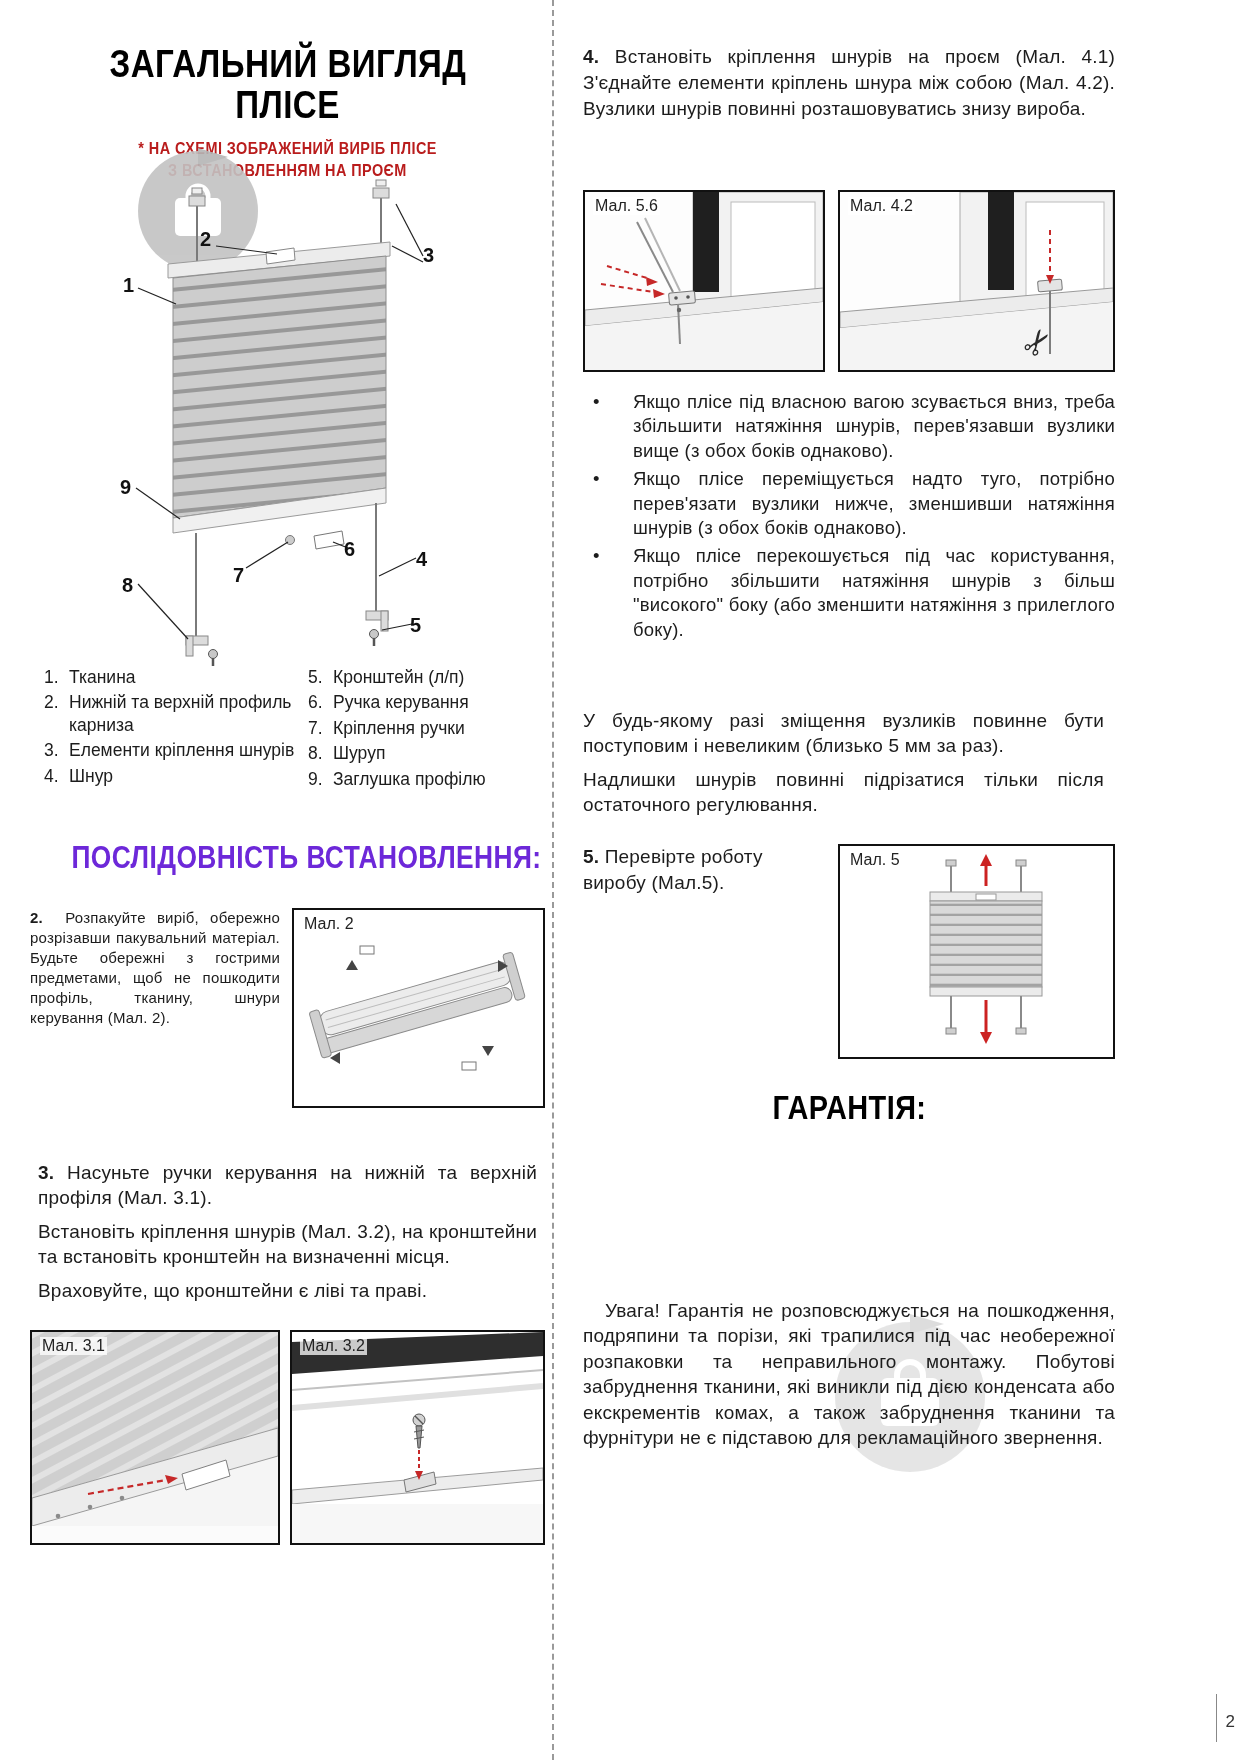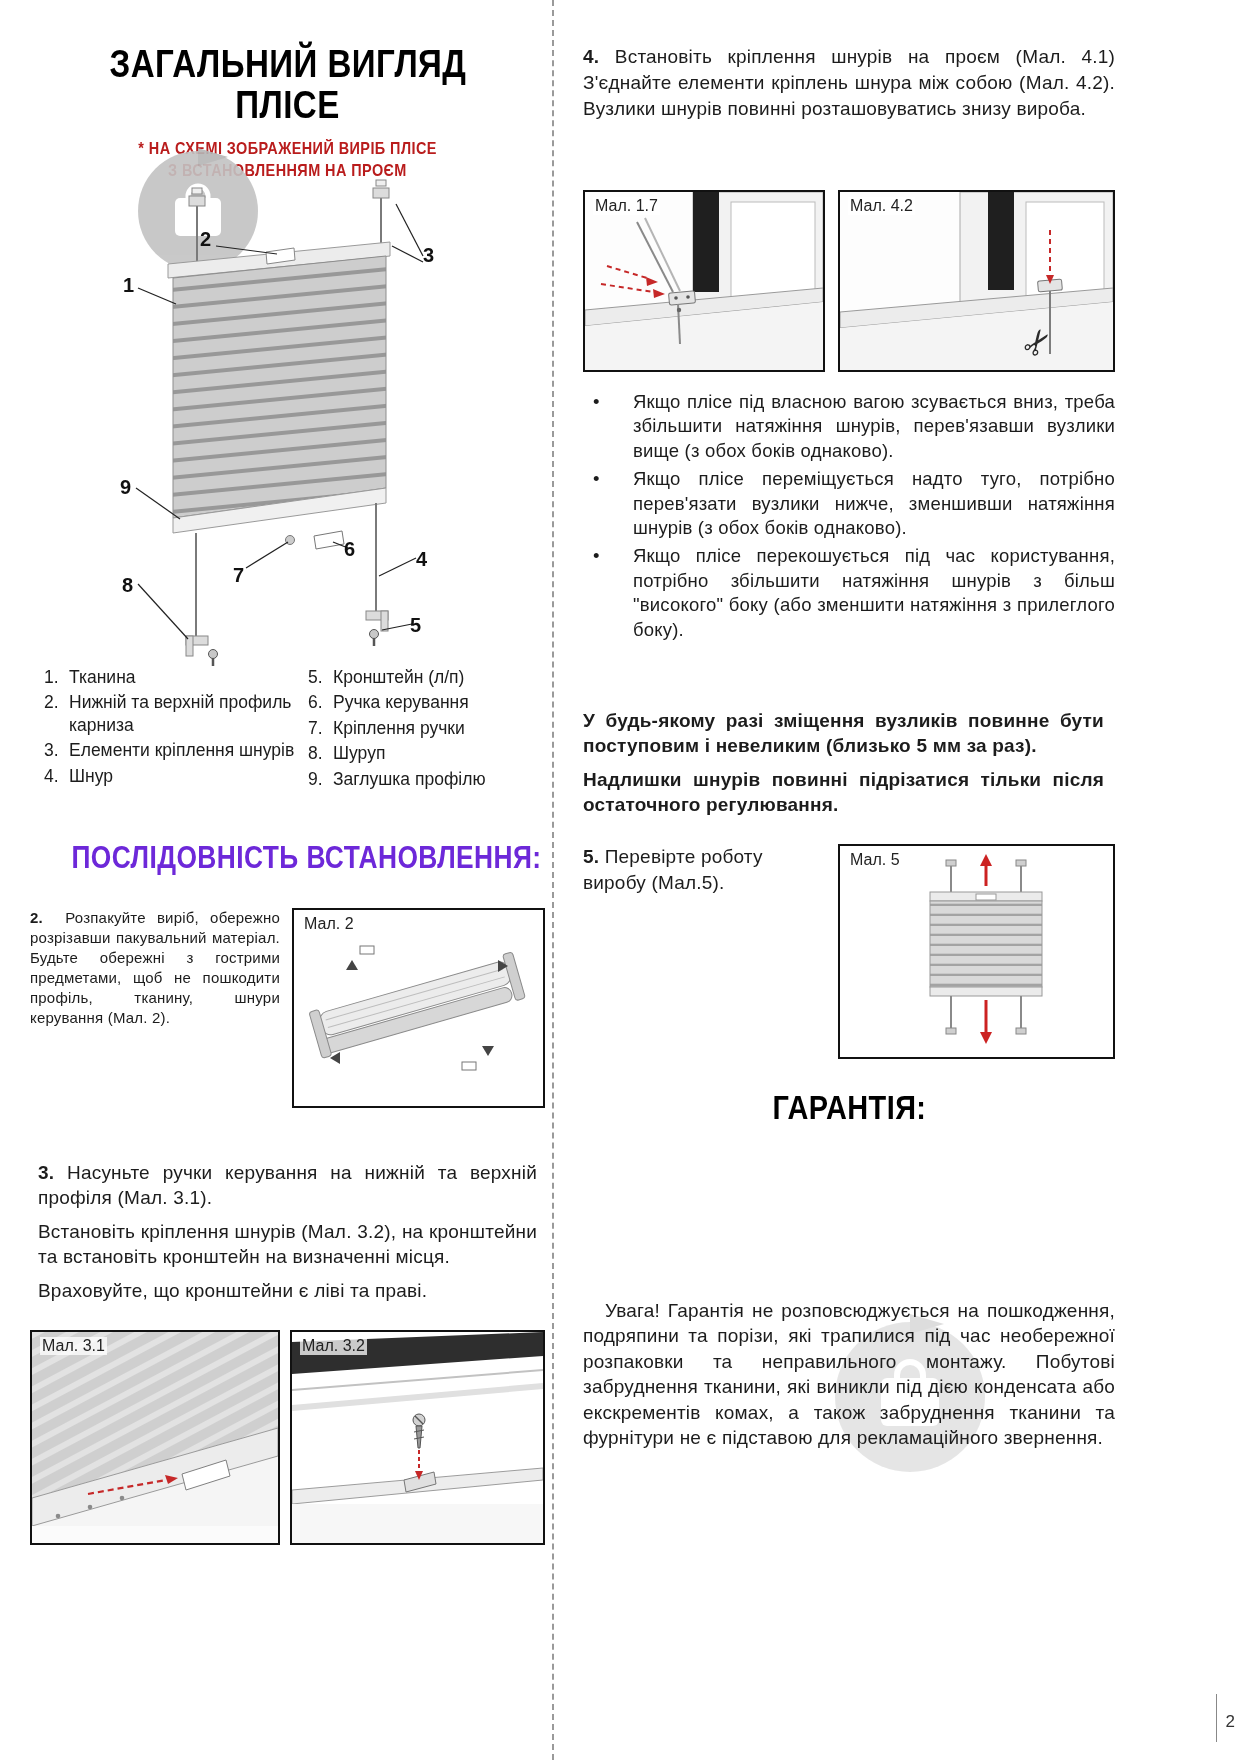--- a/index.html
+++ b/index.html
@@ -44,21 +44,21 @@
   .step4{position:absolute;left:583px;top:44px;width:532px;font-size:19px;line-height:1.37;text-align:justify;letter-spacing:0.2px;}
   .figs4-row{position:absolute;left:583px;top:190px;width:532px;display:flex;gap:13px;}
   .fig41-box{width:242px;height:182px;}
   .fig42-box{width:277px;height:182px;}
 
   .bullets{position:absolute;left:583px;top:390px;width:532px;font-size:18.5px;line-height:1.32;letter-spacing:0.2px;}
   .bullet-item{position:relative;padding-left:50px;text-align:justify;margin-bottom:4px;}
   .bullet-glyph{position:absolute;left:10px;top:0;}
 
   .notes{position:absolute;left:583px;top:708px;width:532px;font-size:19px;line-height:1.33;text-align:justify;letter-spacing:0.2px;}
-  .notes p{margin:0 11px 8px 0;font-weight:bold;}
+  .notes p{margin:0 11px 8px 0;}
 
   .step5-row{position:absolute;left:583px;top:844px;width:532px;display:flex;}
   .step5-text{width:240px;font-size:19px;line-height:1.35;letter-spacing:0.2px;}
   .fig5-box{width:277px;height:215px;margin-left:15px;}
 
   .warranty-heading{position:absolute;left:583px;top:1088px;width:532px;text-align:center;font-size:34px;font-weight:700;color:#000;}
   .warranty-p1{position:absolute;left:583px;top:1154px;width:532px;font-size:19px;line-height:1.34;text-align:justify;text-indent:22px;letter-spacing:0.2px;z-index:1;}
   .warranty-p2{position:absolute;left:583px;top:1298px;width:532px;font-size:19px;line-height:1.34;text-align:justify;text-indent:22px;letter-spacing:0.2px;z-index:1;}
 
   .watermark2{position:absolute;left:825px;top:1312px;width:170px;height:170px;z-index:0;opacity:0.5;}
@@ -270,21 +270,21 @@
       </svg>
     </div>
   </div>
 
   <div class="step4">
     <b>4.</b> <span>Встановіть кріплення шнурів на проєм (Мал. 4.1) З'єднайте елементи кріплень шнура між собою (Мал. 4.2). Вузлики шнурів повинні розташовуватись знизу вироба.</span>
   </div>
 
   <div class="figs4-row">
     <div class="figbox fig41-box">
-      <span class="figlabel">Мал. 1.7</span>
+      <span class="figlabel">Мал. 5.6</span>
       <svg width="238" height="178" viewBox="0 0 238 178">
         <rect width="238" height="178" fill="#fdfdfd"></rect>
         <rect x="108" y="0" width="130" height="120" fill="#f2f2f2" stroke="#aaaaaa"></rect>
         <rect x="108" y="0" width="26" height="100" fill="#1f1f1f"></rect>
         <rect x="146" y="10" width="84" height="96" fill="#ffffff" stroke="#bbbbbb"></rect>
         <polygon points="0,118 238,96 238,110 0,134" fill="#ececec" stroke="#9a9a9a"></polygon>
         <polygon points="0,134 238,110 238,178 0,178" fill="#f4f4f4"></polygon>
         <line x1="52" y1="30" x2="88" y2="100" stroke="#8a8a8a" stroke-width="2"></line>
         <line x1="60" y1="26" x2="95" y2="99" stroke="#b5b5b5" stroke-width="2"></line>
         <g transform="rotate(-5 97 106)">

